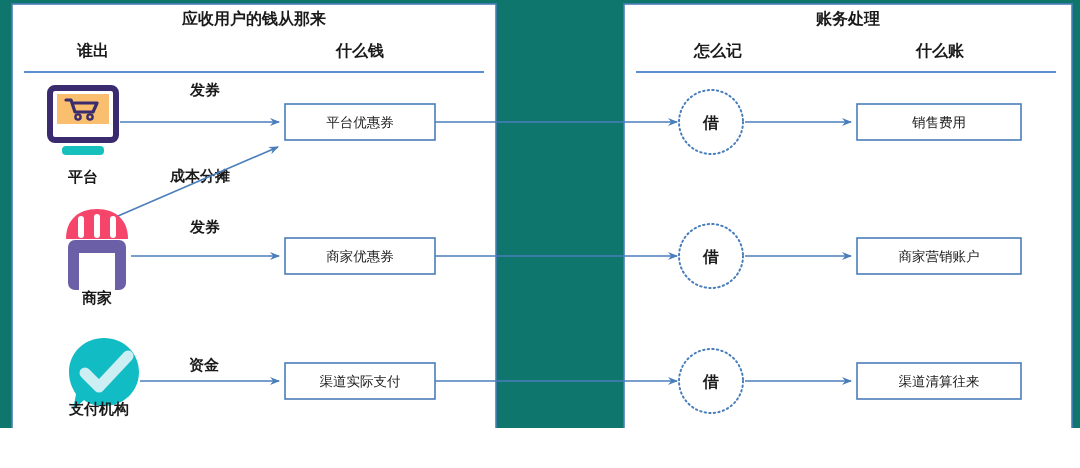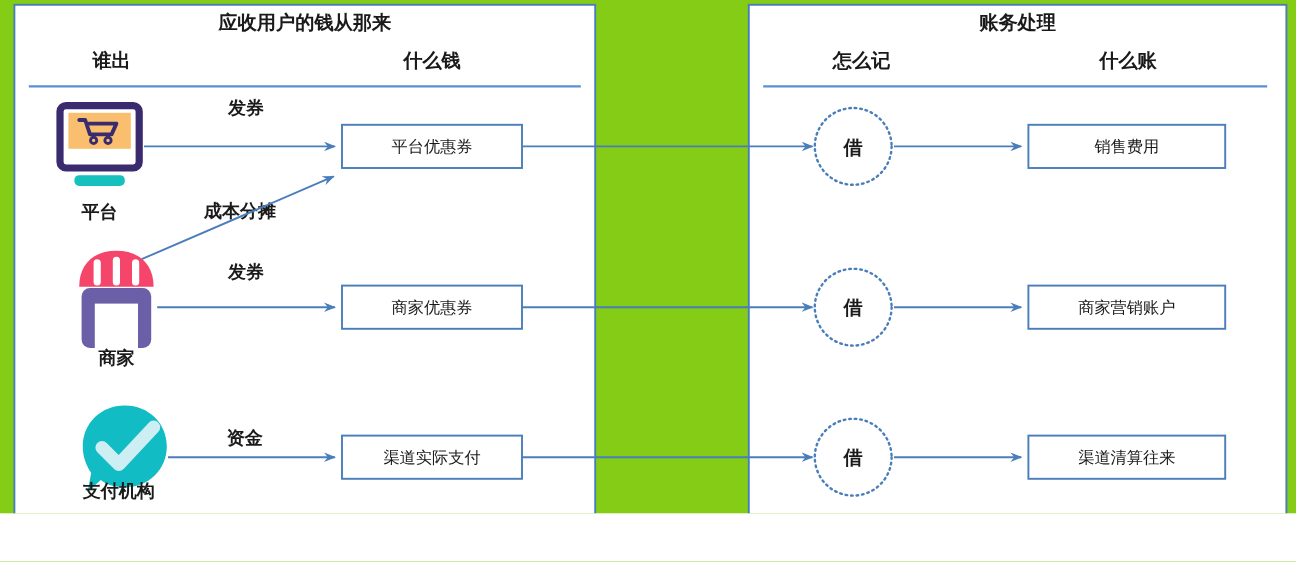--- a/index.html
+++ b/index.html
@@ -4,21 +4,21 @@
 <style>
   html, body {
     margin: 0;
     padding: 0;
     background: #ffffff;
   }
   #canvas {
     position: relative;
     width: 1080px;
     height: 428px;
-    background: #84cc16;
+    background: #0f766e;
     font-family: "Liberation Sans", "DejaVu Sans", sans-serif;
     overflow: hidden;
   }
   svg.diagram {
     position: absolute;
     left: 0;
     top: 0;
     width: 1080px;
     height: 468px;
   }

